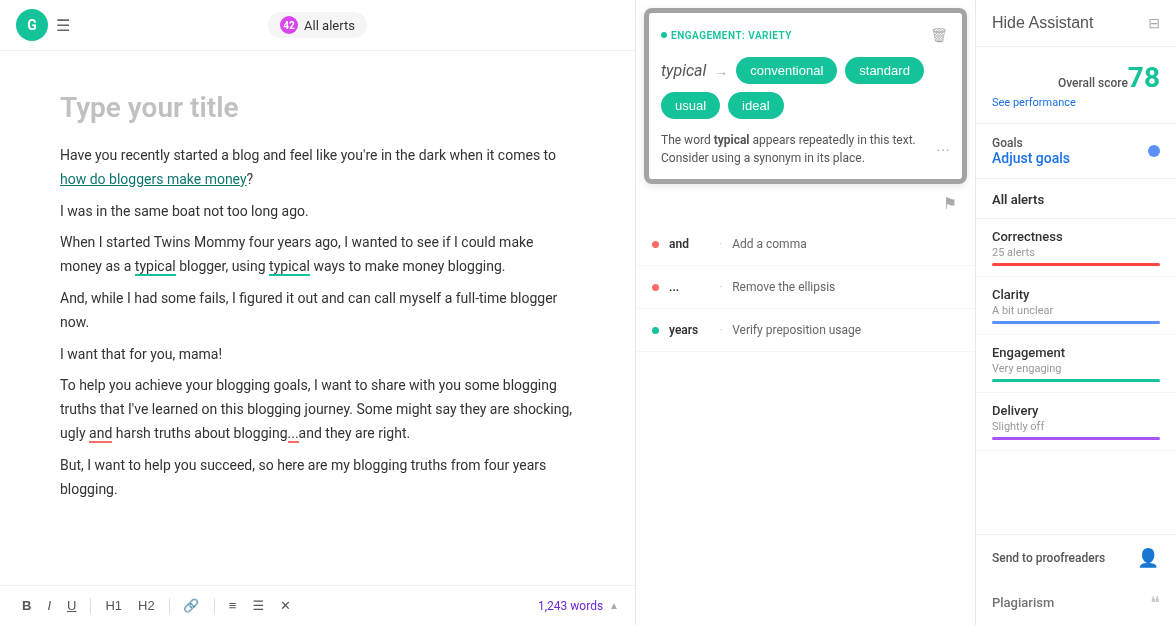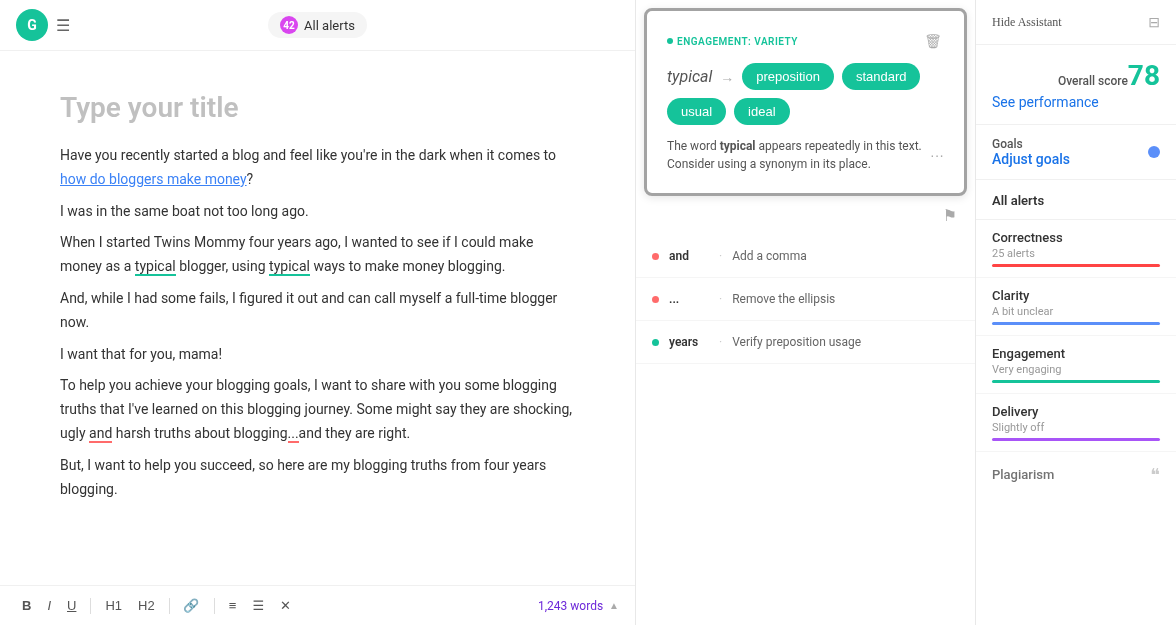--- a/index.html
+++ b/index.html
@@ -93,21 +93,21 @@
       font-size: 14px;
       line-height: 1.7;
       color: #333;
     }
 
     .doc-body p {
       margin-bottom: 8px;
     }
 
     .link-text {
-      color: #3b82f6;
+      color: #0f766e;
       text-decoration: underline;
     }
 
     .highlight-typical {
       border-bottom: 2px solid #15C39A;
     }
 
     .highlight-and {
       border-bottom: 2px solid #ff6b6b;
     }
@@ -154,24 +154,24 @@
     
     .alerts-panel {
       width: 340px;
       border-right: 1px solid #e8e8e8;
       display: flex;
       flex-direction: column;
       overflow: hidden;
     }
 
     .alert-card {
-      border: 3px solid #a3a3a3;
+      border: 5px solid #a3a3a3;
       border-radius: 8px;
       margin: 8px;
-      padding: 20px;
+      padding: 12px;
       background: #fff;
     }
 
     .alert-card.active {
       box-shadow: 0 2px 8px rgba(0,0,0,0.1);
     }
 
     .alert-card-header {
       display: flex;
       align-items: center;
@@ -311,26 +311,25 @@
 
     .sidebar-header {
       display: flex;
       align-items: center;
       justify-content: space-between;
       padding: 14px 16px;
       border-bottom: 1px solid #f0f0f0;
     }
 
     .hide-assistant {
-      font-size: 12px;
+      font-size: 16px;
       color: #555;
       cursor: pointer;
       background: none;
       border: none;
-      font-family: Liberation Serif, serif;
     }
 
     .sidebar-icon-btn {
       background: none;
       border: none;
       cursor: pointer;
       color: #aaa;
       font-size: 14px;
     }
 
@@ -351,21 +350,21 @@
       font-weight: 500;
     }
 
     .overall-score-num {
       font-size: 28px;
       font-weight: 700;
       color: #15C39A;
     }
 
     .see-performance {
-      font-size: 14px;
+      font-size: 11px;
       color: #1a73e8;
       cursor: pointer;
       display: block;
       margin-top: 2px;
     }
 
     .goals-section {
       padding: 12px 16px;
       border-bottom: 1px solid #f0f0f0;
       display: flex;
@@ -514,21 +513,21 @@
         <div class="alert-tag-dot"></div>
         <span>ENGAGEMENT: VARIETY</span>
       </div>
       <div class="alert-card-actions">
         <button class="icon-btn">🗑</button>
       </div>
     </div>
     <div class="replacement-area">
       <span class="original-word">typical</span>
       <span class="arrow">→</span>
-      <button class="suggestion-chip">preposition</button>
+      <button class="suggestion-chip">conventional</button>
       <button class="suggestion-chip">standard</button>
       <button class="suggestion-chip">usual</button>
       <button class="suggestion-chip">ideal</button>
     </div>
     <div class="alert-explanation">
       <span class="alert-explanation-text">The word <strong>typical</strong> appears repeatedly in this text. Consider using a synonym in its place.</span>
       <button class="more-btn">···</button>
     </div>
   </div>
 
@@ -602,18 +601,22 @@
     <div class="metric-sub">Very engaging</div>
     <div class="metric-bar bar-engagement"></div>
   </div>
 
   <div class="metric-item">
     <div class="metric-name">Delivery</div>
     <div class="metric-sub">Slightly off</div>
     <div class="metric-bar bar-delivery"></div>
   </div>
 
+  <div style="padding: 12px 16px; border-top: 1px solid #f0f0f0; margin-top: auto; cursor:pointer;" class="send-to-proofreaders">
+    <span class="send-label">Send to proofreaders</span>
+    <span style="font-size:18px; color:#aaa;">👤</span>
+  </div>
 
   <div class="plagiarism-item">
     <span class="plagiarism-label">Plagiarism</span>
     <span class="quote-icon">❝</span>
   </div>
 </div>
 
 </body></html>

